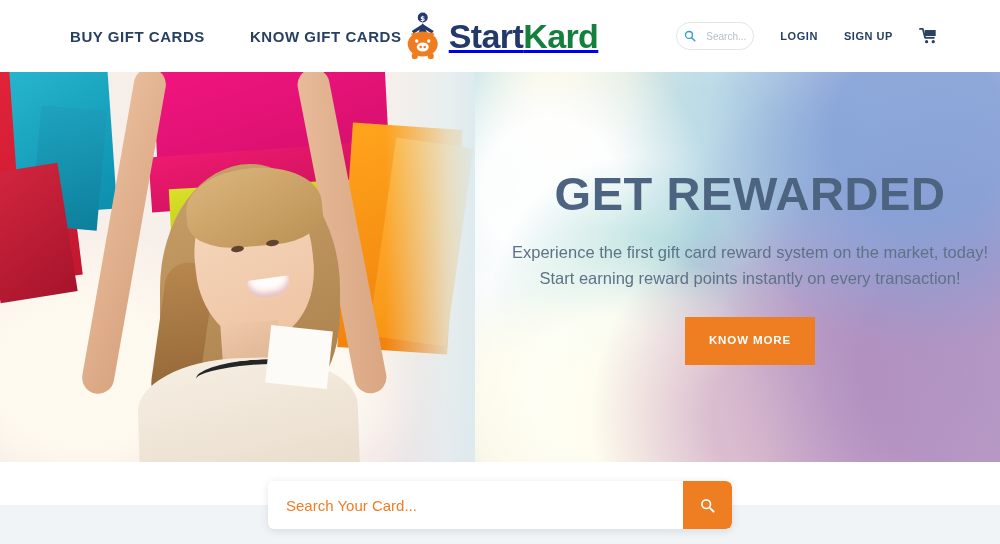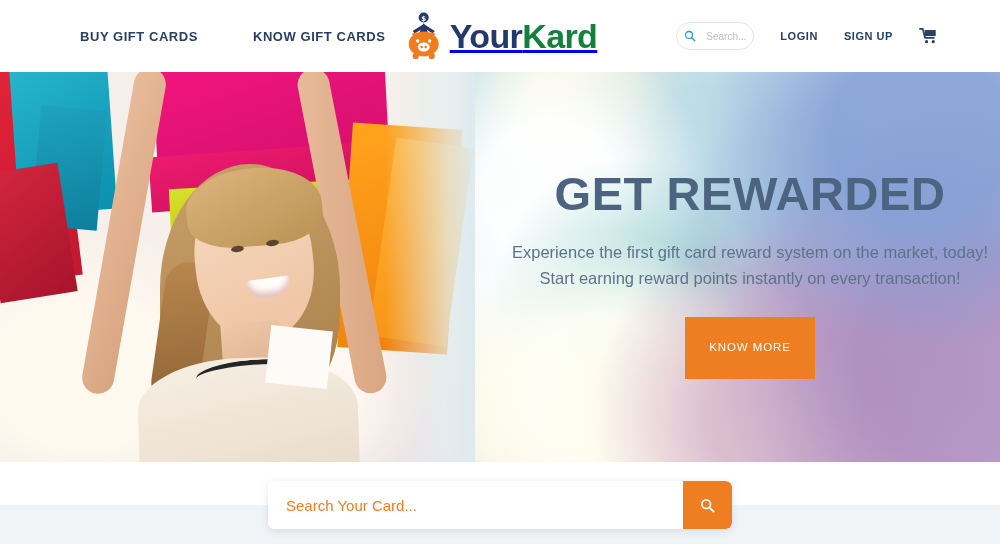--- a/index.html
+++ b/index.html
@@ -20,24 +20,23 @@
     width: 1000px; height: 72px;
     background: #ffffff;
     z-index: 40;
   }
 
   .nav-left {
     position: absolute; left: 70px; top: 0; height: 72px;
     display: flex; align-items: center; gap: 45px;
   }
   .nav-link {
-    font-size: 13px; font-weight: bold; letter-spacing: 0.55px;
+    font-size: 15px; font-weight: bold; letter-spacing: 0.55px;
     color: #263f63; text-decoration: none; white-space: nowrap;
     cursor: pointer;
-    margin-left: 10px;
   }
 
   
   .logo-wrap {
     position: absolute; left: 50%; top: 50%;
     transform: translate(-50%, -50%);
     display: flex; align-items: center; gap: 5px;
   }
   .logo-mark { width: 42px; height: 48px; display:block; flex:none; }
   .logo-text {
@@ -154,22 +153,22 @@
     margin-top: 98px; font-size: 47px; font-weight: bold; letter-spacing: 0.6px;
     color: #4c6480; line-height: 1; white-space: nowrap;
   }
   .hero-sub {
     margin-top: 23px; font-size: 16.5px; color: #5e7288;
     line-height: 1.55; white-space: nowrap;
   }
   .know-more {
     display: inline-block; margin-top: 26px;
     background: #ef7d22; color: #ffffff; border: none;
-    padding: 25px 24px; font-family: "Liberation Sans", sans-serif;
-    font-size: 11.5px; font-weight: normal; letter-spacing: 0.9px;
+    padding: 18px 24px; font-family: "Liberation Sans", sans-serif;
+    font-size: 11.5px; font-weight: bold; letter-spacing: 0.9px;
     cursor: pointer; line-height: 1;
   }
 
   
   .white-band {
     position: absolute; top: 462px; left: 0; width: 1000px; height: 43px;
     background: #ffffff;
   }
   .gray-band {
     position: absolute; top: 505px; left: 0; width: 1000px; height: 39px;
@@ -225,21 +224,21 @@
         <rect x="10" y="41" width="6" height="6" rx="2" fill="#f07c20"></rect>
         <rect x="26" y="41" width="6" height="6" rx="2" fill="#f07c20"></rect>
 
         <ellipse cx="21" cy="35" rx="6" ry="4.6" fill="#ffffff"></ellipse>
         <circle cx="19" cy="35" r="1.3" fill="#f07c20"></circle>
         <circle cx="23" cy="35" r="1.3" fill="#f07c20"></circle>
 
         <circle cx="15" cy="29" r="1.7" fill="#ffffff"></circle>
         <circle cx="27" cy="29" r="1.7" fill="#ffffff"></circle>
       </svg>
-      <span class="logo-text"><span class="logo-clip">Your</span><span class="logo-kard">Kard</span></span>
+      <span class="logo-text"><span class="logo-clip">Start</span><span class="logo-kard">Kard</span></span>
     </a>
 
     <div class="nav-right">
 
       <div class="hdr-search">
         <svg class="mag" width="12" height="12" viewBox="0 0 16 16">
           <circle cx="6.6" cy="6.6" r="4.6" fill="none" stroke="#2e9bd6" stroke-width="1.7"></circle>
           <line x1="10.2" y1="10.2" x2="14.4" y2="14.4" stroke="#2e9bd6" stroke-width="1.9" stroke-linecap="round"></line>
         </svg>
         <input class="hdr-search-input" type="text" placeholder="Search..." style="">

